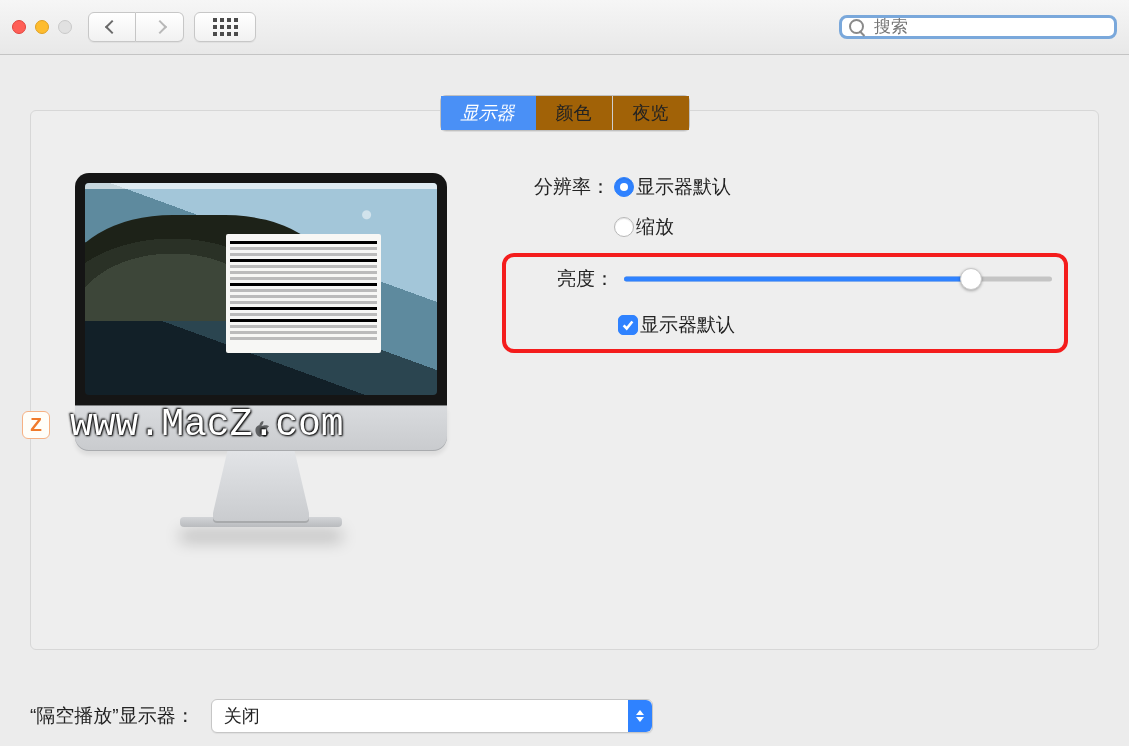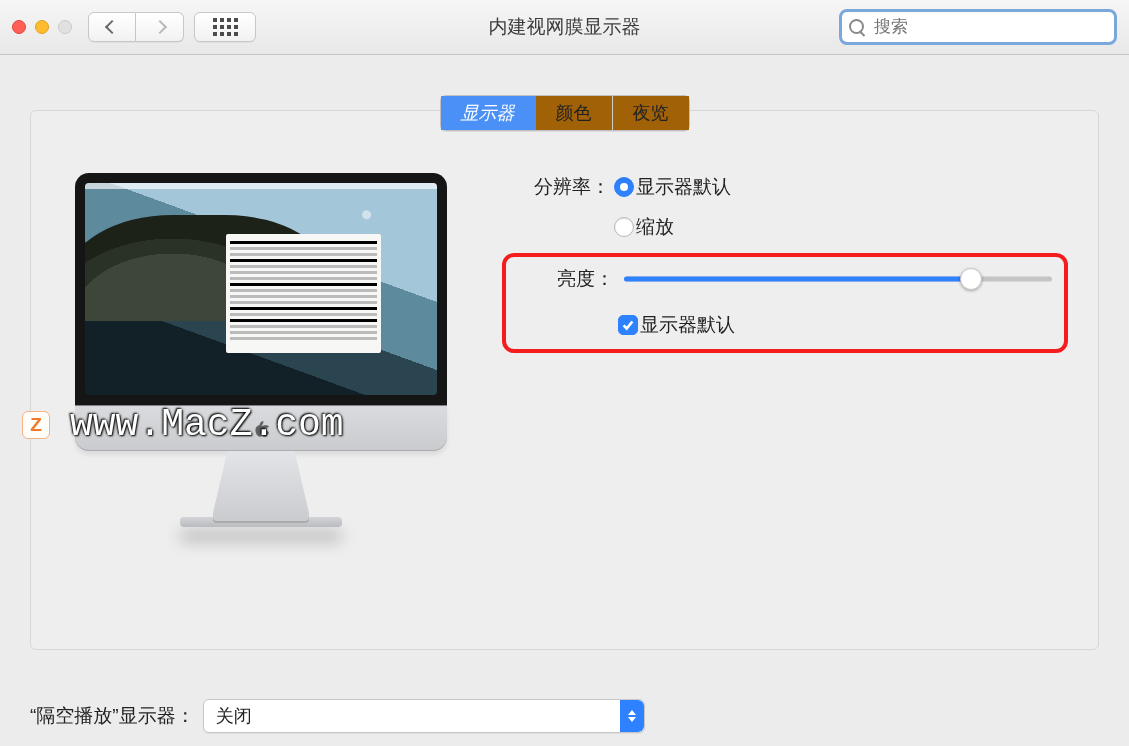--- a/index.html
+++ b/index.html
@@ -43,21 +43,21 @@
   .grid-btn{width:62px;margin-left:10px;}
   .chev{width:10px;height:10px;border:solid #6a6a6a;border-width:0 2.5px 2.5px 0;display:inline-block;}
   .chev.left{transform:rotate(135deg);}
   .chev.right{transform:rotate(-45deg);}
   .chev.dim{border-color:#b8b8b8;}
   .grid-icon{display:grid;grid-template-columns:repeat(4,4px);grid-template-rows:repeat(3,4px);gap:3px;}
   .grid-icon span{background:#4b4b4b;}
   .title{position:absolute;left:50%;transform:translateX(-50%);font-size:19px;color:#3c3c3c;}
   .search-wrap{margin-left:auto;width:278px;position:relative;}
   .search{
-    width:100%;height:36px;
+    width:100%;height:24px;
     border:3px solid #7aa8db;
     border-radius:8px;
     background:#fff;
     padding:0 10px 0 32px;
     font-size:17px;
     color:#888;
     outline:none;
   }
   .search-icon{position:absolute;left:10px;top:50%;transform:translateY(-50%);width:16px;height:16px;}
   .search-icon::before{content:"";position:absolute;width:11px;height:11px;border:2px solid #8a8a8a;border-radius:50%;}
@@ -177,21 +177,21 @@
   .thumb{position:absolute;left:81%;top:50%;width:22px;height:22px;border-radius:50%;background:#fff;border:1px solid #c9c9c9;transform:translate(-50%,-50%);box-shadow:0 1px 3px rgba(0,0,0,.3);}
 
   .checkbox{width:20px;height:20px;border-radius:5px;border:1px solid #2f82ff;background:#2f82ff;display:inline-flex;align-items:center;justify-content:center;}
   .checkbox svg{width:14px;height:14px;fill:none;stroke:#fff;stroke-width:3;}
 
   
   .bottom{
     position:absolute;left:30px;right:30px;top:620px;
     padding-top:24px;
   }
-  .airplay-row{display:flex;align-items:center;gap:8px;margin-bottom:22px;text-align:center;}
+  .airplay-row{display:flex;align-items:center;gap:16px;margin-bottom:22px;text-align:center;}
   .airplay-label{font-size:19px;}
   .select{
     position:relative;width:442px;height:34px;
     background:#fff;border:1px solid #c6c6c6;border-radius:6px;
     display:flex;align-items:center;padding:0 12px;
     box-shadow:0 1px 1px rgba(0,0,0,.06);
   }
   .select-caret{
     position:absolute;right:0;top:0;bottom:0;width:24px;
     background:#2f82ff;border-radius:0 6px 6px 0;
@@ -242,21 +242,20 @@
       <span></span>
         <span></span>
         <span></span>
         <span></span>
       <span></span>
         <span></span>
         <span></span>
         <span></span>
     </div>
   </div>
-  <div class="title">内建视网膜显示器</div>
   <div class="search-wrap">
     <span class="search-icon"></span>
     <input class="search" placeholder="搜索" style="">
   </div>
 </div>
 
 <div class="content">
 
   <div class="segmented">
     <div class="seg active">显示器</div>

